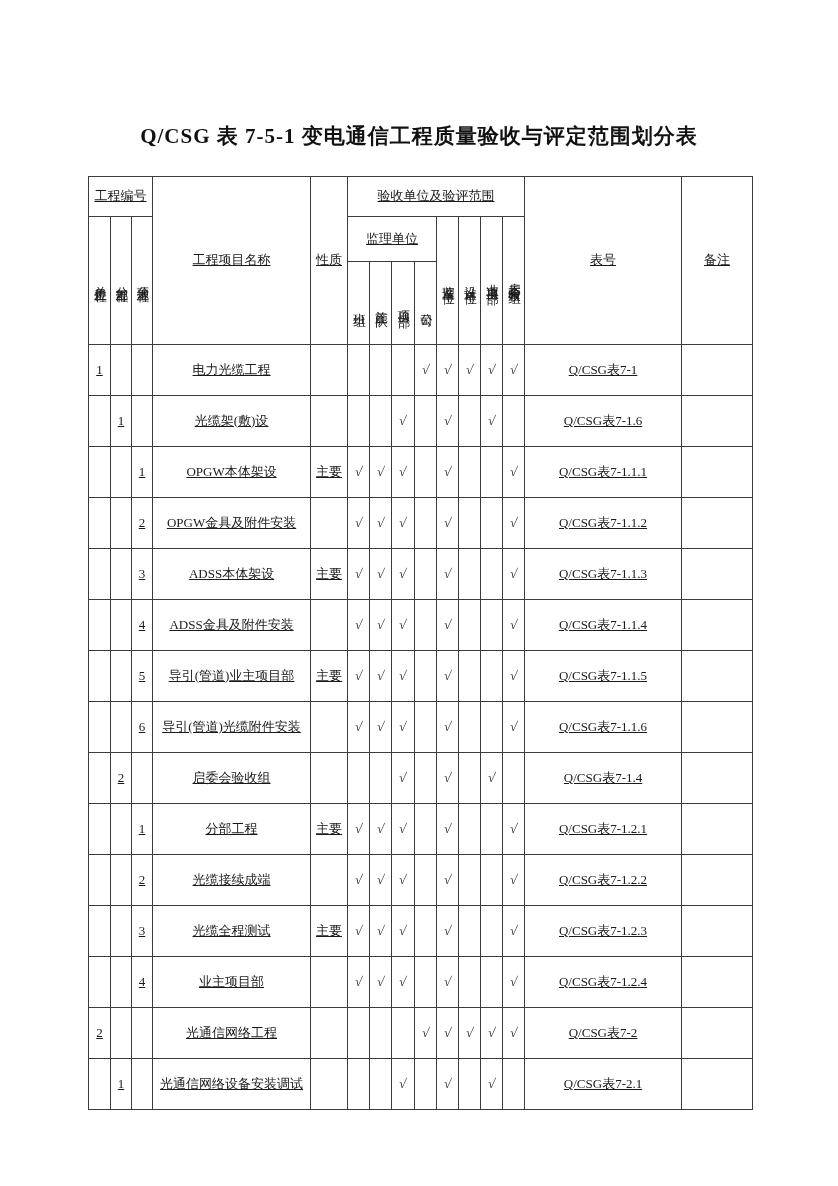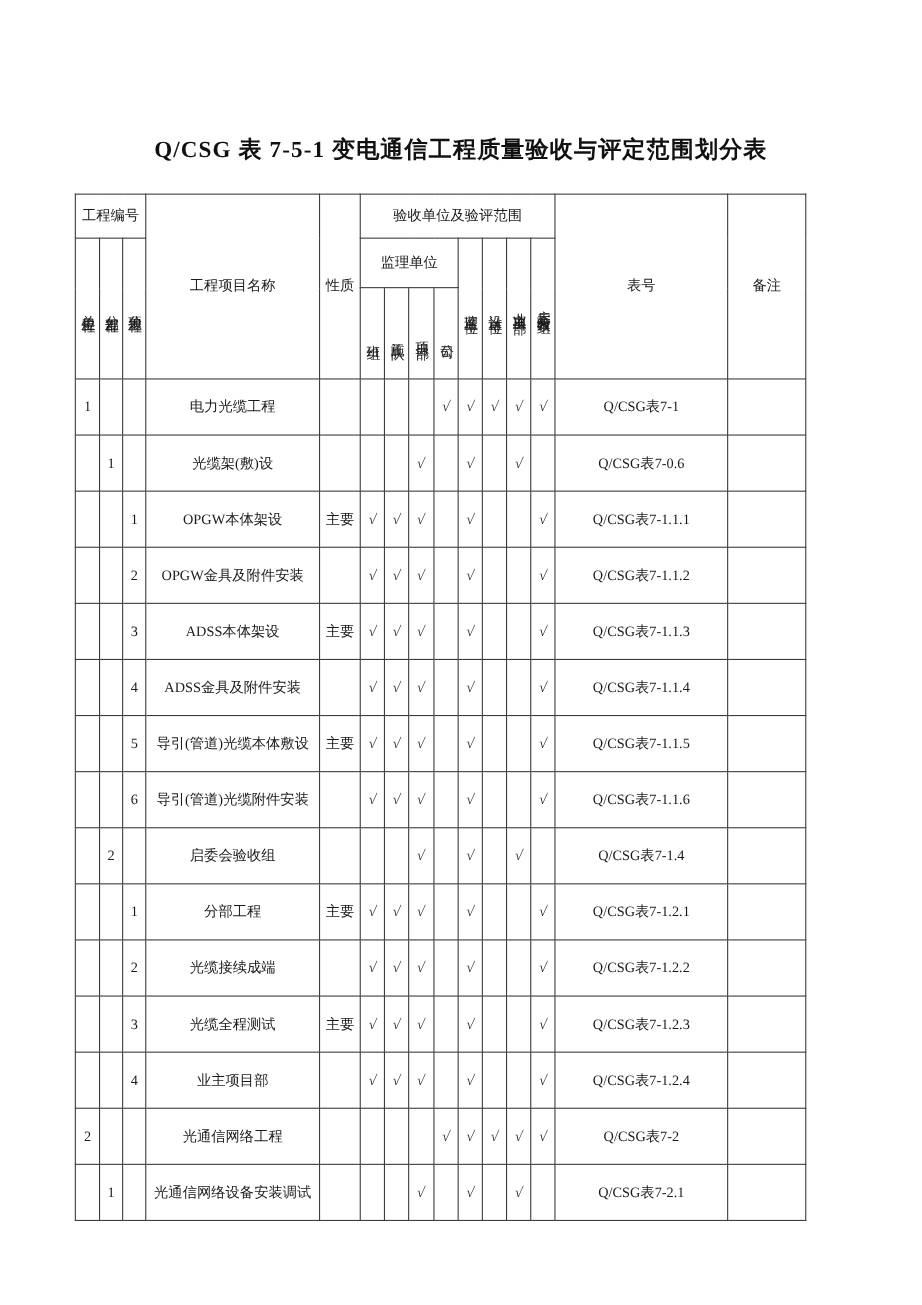--- a/index.html
+++ b/index.html
@@ -22,21 +22,22 @@
     text-align: center;
     font-size: 21px;
     font-weight: bold;
     letter-spacing: 1px;
     color: #111;
   }
   table.main {
     border-collapse: collapse;
     table-layout: fixed;
     width: 664px;
-    margin: 26px 0 0 68px;
+    margin: 26px 0 0 88px;
+    text-decoration: underline;
   }
   table.main th, table.main td {
     border: 1px solid #3c3c3c;
     padding: 0;
     font-weight: normal;
     overflow: hidden;
     vertical-align: middle;
     text-align: center;
     font-size: 13px;
     line-height: 1.25;
@@ -150,21 +151,21 @@
           <td class="name-cell">光缆架(敷)设</td>
           <td class="nature-cell"></td>
           <td class="check-cell"></td>
           <td class="check-cell"></td>
           <td class="check-cell"><span class="check">√</span></td>
           <td class="check-cell"></td>
           <td class="check-cell"><span class="check">√</span></td>
           <td class="check-cell"></td>
           <td class="check-cell"><span class="check">√</span></td>
           <td class="check-cell"></td>
-          <td class="tableno-cell">Q/CSG表7-0.6</td>
+          <td class="tableno-cell">Q/CSG表7-1.6</td>
           <td class="remark-cell"></td>
         </tr>
         <tr>
           <td class="num-cell"></td>
           <td class="num-cell"></td>
           <td class="num-cell">1</td>
           <td class="name-cell">OPGW本体架设</td>
           <td class="nature-cell">主要</td>
           <td class="check-cell"><span class="check">√</span></td>
           <td class="check-cell"><span class="check">√</span></td>
@@ -225,21 +226,21 @@
           <td class="check-cell"></td>
           <td class="check-cell"></td>
           <td class="check-cell"><span class="check">√</span></td>
           <td class="tableno-cell">Q/CSG表7-1.1.4</td>
           <td class="remark-cell"></td>
         </tr>
         <tr>
           <td class="num-cell"></td>
           <td class="num-cell"></td>
           <td class="num-cell">5</td>
-          <td class="name-cell">导引(管道)光缆本体敷设</td>
+          <td class="name-cell">导引(管道)业主项目部</td>
           <td class="nature-cell">主要</td>
           <td class="check-cell"><span class="check">√</span></td>
           <td class="check-cell"><span class="check">√</span></td>
           <td class="check-cell"><span class="check">√</span></td>
           <td class="check-cell"></td>
           <td class="check-cell"><span class="check">√</span></td>
           <td class="check-cell"></td>
           <td class="check-cell"></td>
           <td class="check-cell"><span class="check">√</span></td>
           <td class="tableno-cell">Q/CSG表7-1.1.5</td>

